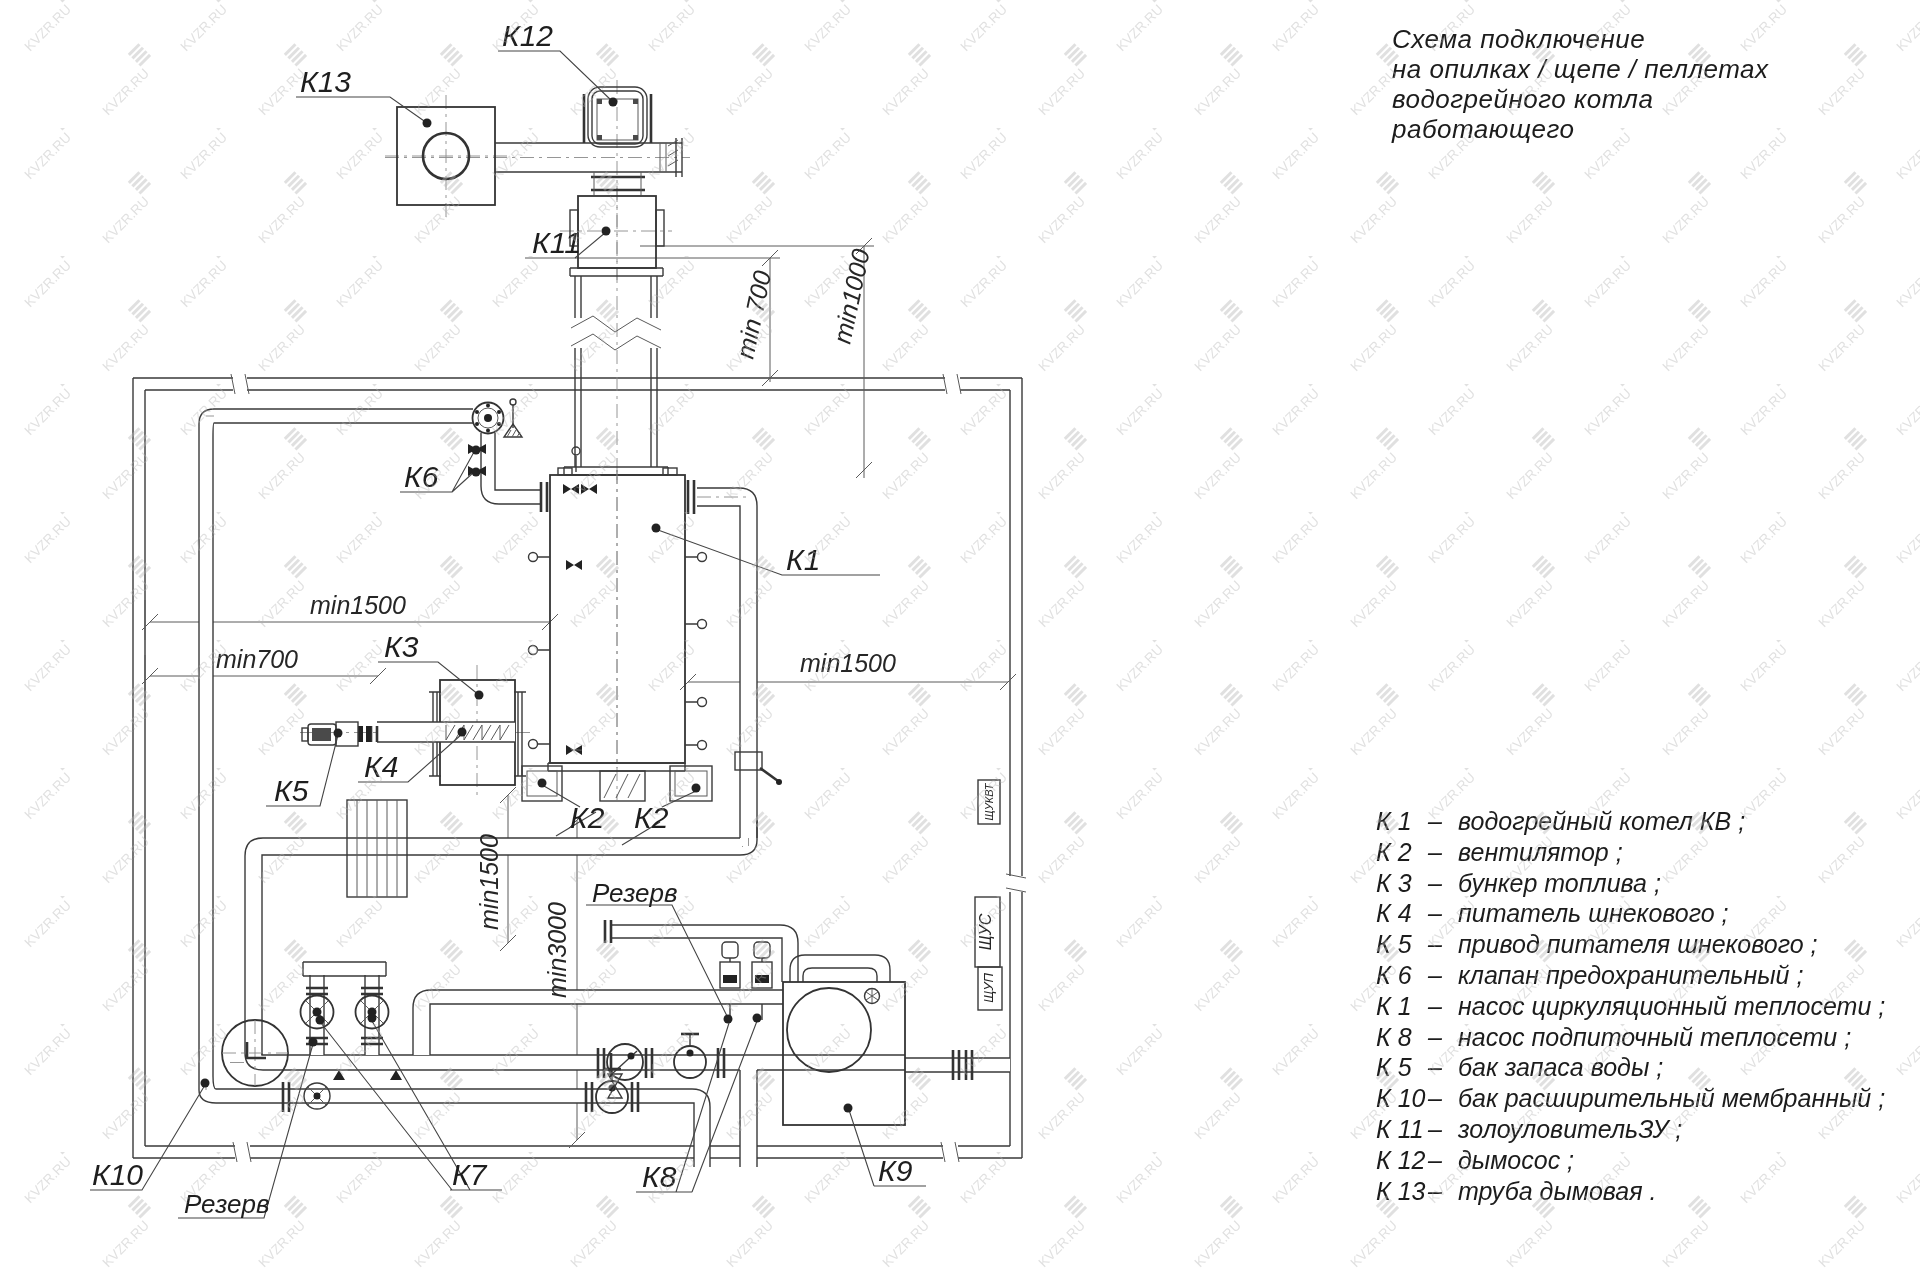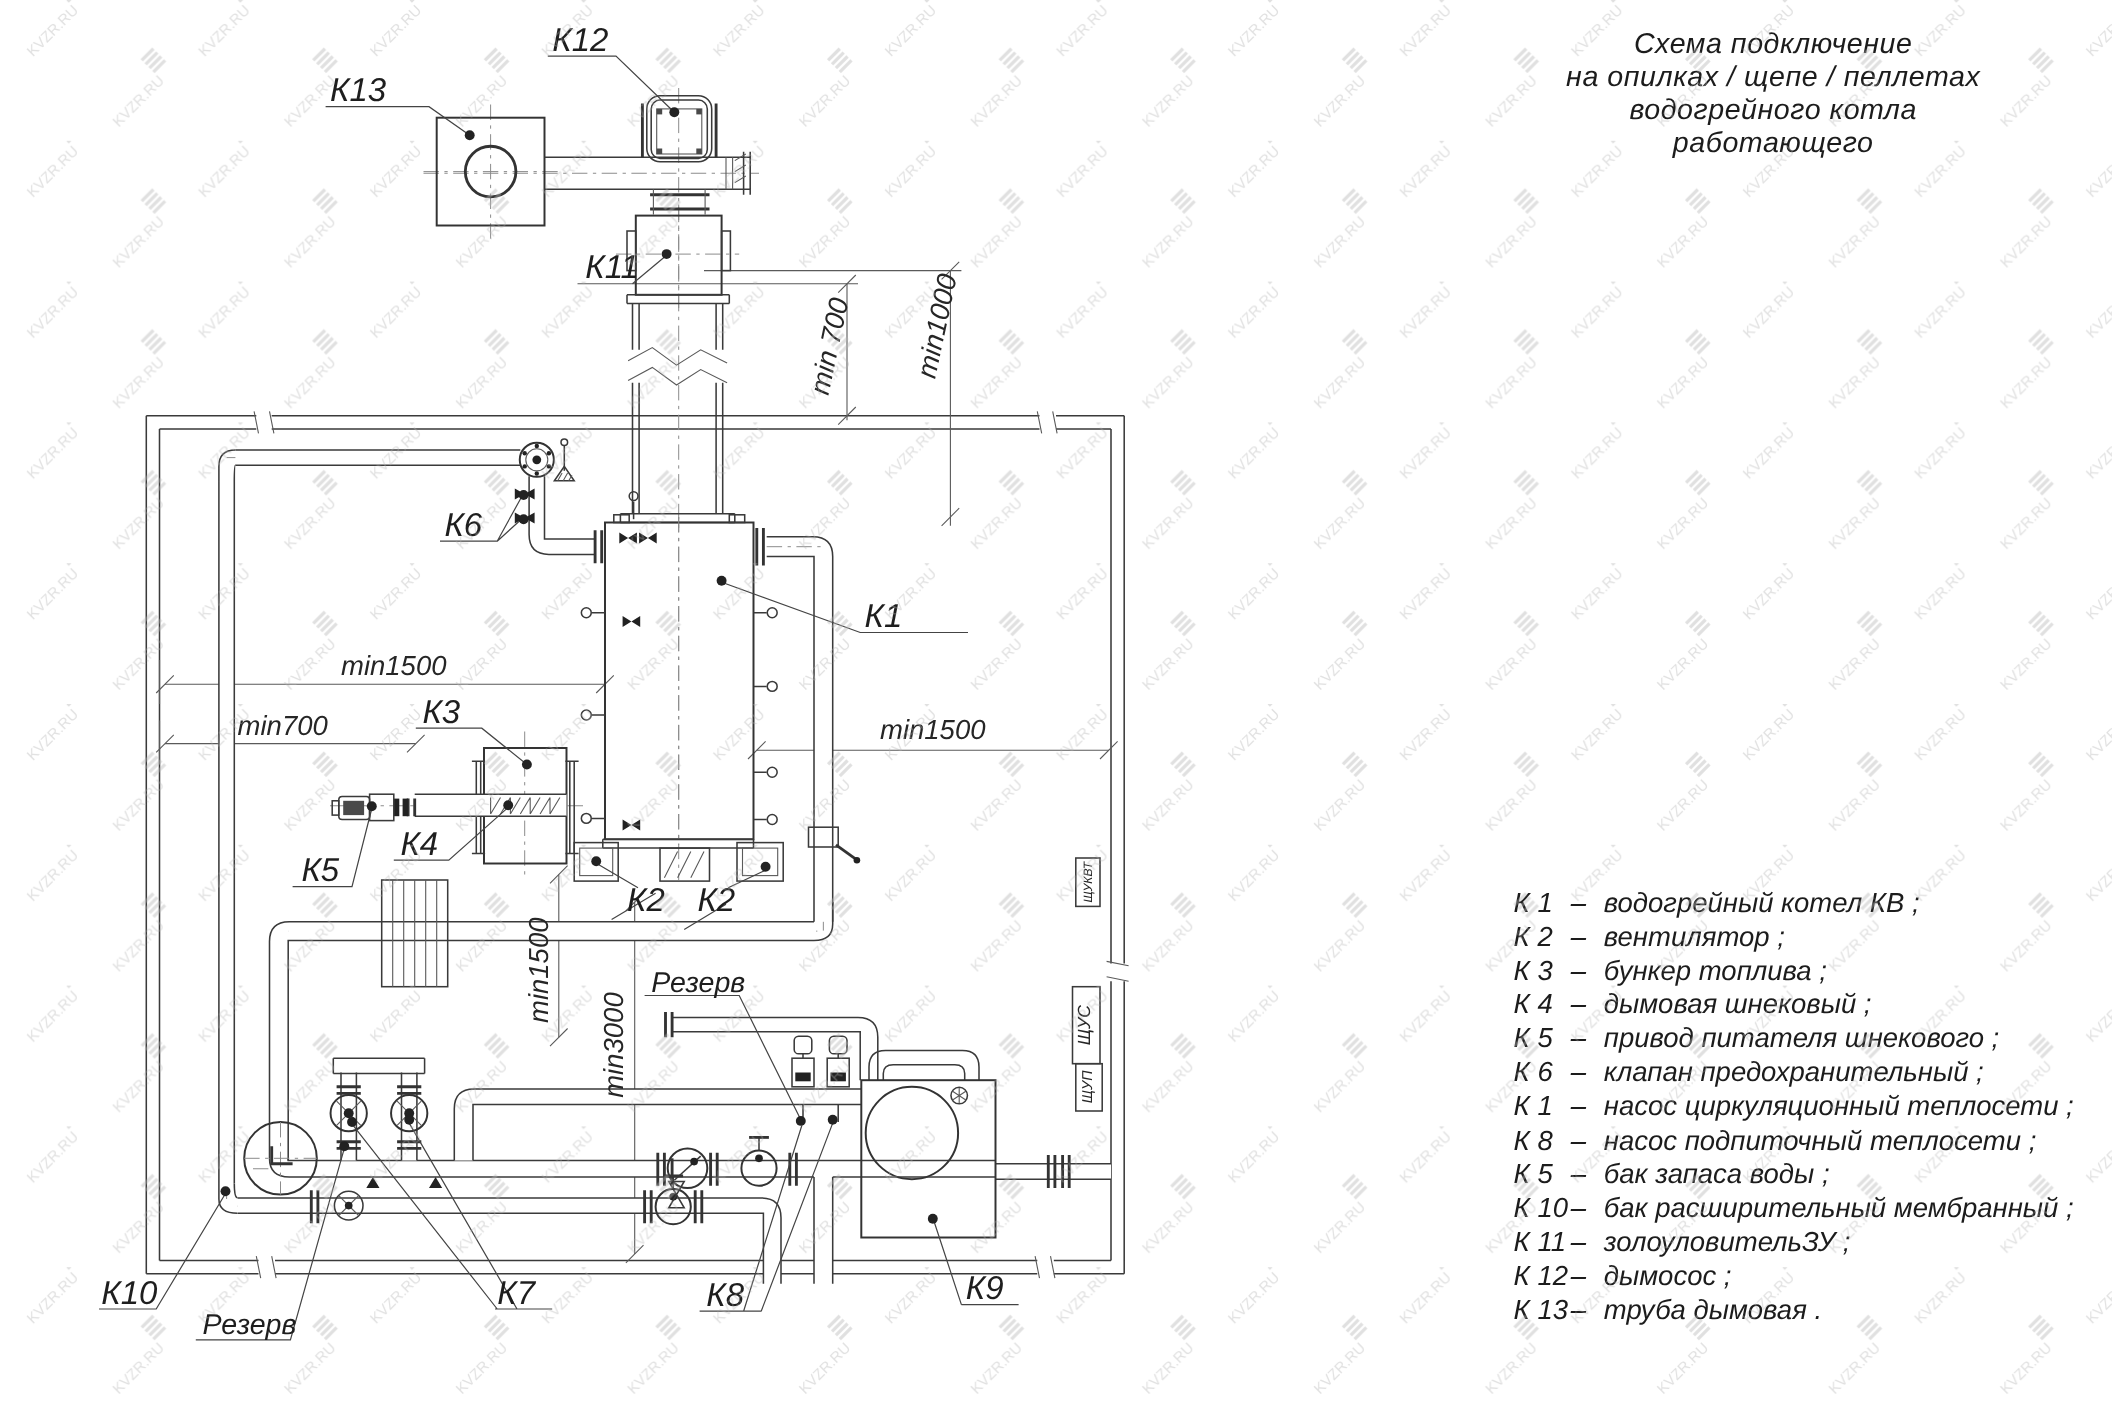--- a/index.html
+++ b/index.html
@@ -17,21 +17,21 @@
   .lead{stroke:#444;stroke-width:1.1;fill:none;}
   
   .lbl{font:italic 30px "Liberation Sans",sans-serif;fill:#1e1e1e;}
   .lblm{font:italic 26px "Liberation Sans",sans-serif;fill:#1e1e1e;}
   .dim{font:italic 25px "Liberation Sans",sans-serif;fill:#262626;}
   .cab1{font:italic 11px "Liberation Sans",sans-serif;fill:#262626;}
   .cab2{font:italic 16px "Liberation Sans",sans-serif;fill:#262626;}
   .cab3{font:italic 13px "Liberation Sans",sans-serif;fill:#262626;}
   .wmtxt{font:13.5px "Liberation Sans",sans-serif;fill:#b4b4b4;}
   
-  .title{position:absolute;left:1392px;top:24px;width:440px;text-align:center;
+  .title{position:absolute;left:1392px;top:24px;width:440px;text-align:left;
          font:italic 26px "Liberation Sans",sans-serif;color:#1c1c1c;line-height:30px;letter-spacing:.5px;}
   .legend{position:absolute;left:1376px;top:806px;width:520px;
           font:italic 25px "Liberation Sans",sans-serif;color:#1c1c1c;}
   .legend-row{display:flex;height:30.8px;line-height:30.8px;white-space:nowrap;}
   .lg-id{width:52px;}
   .lg-dash{width:30px;text-align:left;}
   .wm-layer{pointer-events:none;}
 </style>
 </head>
 <body>
@@ -390,21 +390,21 @@
         <span class="lg-text">вентилятор ;</span>
       </div>
     <div class="legend-row">
         <span class="lg-id">К 3</span>
         <span class="lg-dash">–</span>
         <span class="lg-text">бункер топлива ;</span>
       </div>
     <div class="legend-row">
         <span class="lg-id">К 4</span>
         <span class="lg-dash">–</span>
-        <span class="lg-text">дымовая шнековый ;</span>
+        <span class="lg-text">питатель шнекового ;</span>
       </div>
     <div class="legend-row">
         <span class="lg-id">К 5</span>
         <span class="lg-dash">–</span>
         <span class="lg-text">привод питателя шнекового ;</span>
       </div>
     <div class="legend-row">
         <span class="lg-id">К 6</span>
         <span class="lg-dash">–</span>
         <span class="lg-text">клапан предохранительный ;</span>

